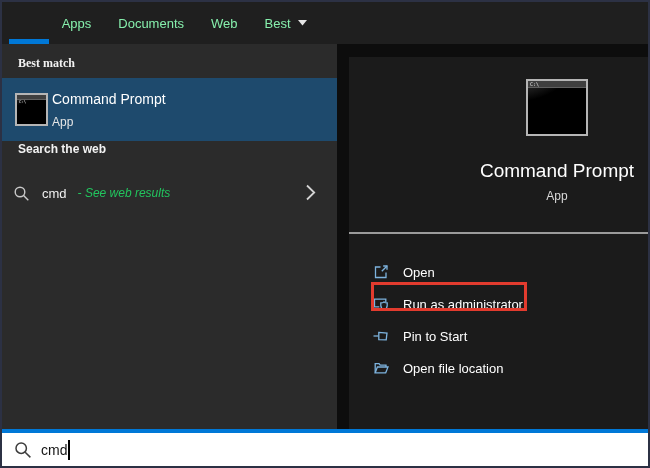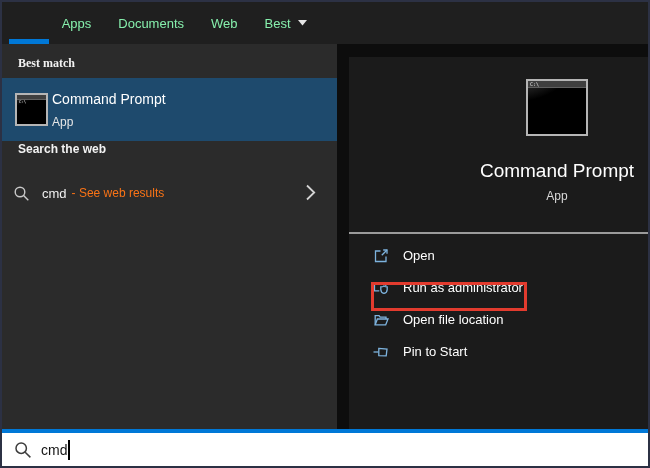--- a/index.html
+++ b/index.html
@@ -32,32 +32,32 @@
   .cmd-small{position:absolute;left:13px;top:15px;width:33px;height:33px;}
   .cmd-small .cmd-bar{height:4px;}
   .cmd-small .cmd-prompt{font-size:4px;top:5px;left:2px;}
   .cmd-big{position:absolute;left:177px;top:22px;width:62px;height:57px;}
   .cmd-big .cmd-bar{height:6px;}
   .cmd-big .cmd-prompt{font-size:5px;top:1px;left:2px;}
 
   .web-row{position:absolute;left:0;right:0;top:134px;height:30px;display:flex;align-items:center;cursor:default;}
   .web-row .mag{margin-left:11px;display:flex;}
   .web-row .q{margin-left:12px;font-size:13px;color:#f0f0f0;}
-  .web-row .suffix{margin-left:5px;font-size:12px;color:#f97316;}
+  .web-row .suffix{margin-left:11px;font-size:12px;color:#22c55e;font-style:italic;}
   .web-row .chev{position:absolute;right:21px;top:6px;display:flex;}
 
   
   .preview{position:absolute;left:347px;top:55px;width:299px;bottom:37px;background:#1b1b1b;}
   .preview-title{position:absolute;top:103px;left:0;width:416px;text-align:center;
                  font-size:19px;color:#ffffff;}
   .preview-sub{position:absolute;top:132px;left:0;width:416px;text-align:center;
                font-size:12px;color:#d9d9d9;}
   .divider{position:absolute;top:175px;left:0;width:100%;height:2px;background:#9b9b9b;}
   .actions{position:absolute;top:191px;left:0;right:0;}
-  .action-row{height:32px;display:flex;align-items:flex-start;cursor:default;}
+  .action-row{height:32px;display:flex;align-items:flex-end;cursor:default;}
   .action-row .aicon{margin-left:24px;width:17px;display:flex;}
   .action-row .alabel{margin-left:13px;font-size:13px;color:#ffffff;}
   .red-box{position:absolute;left:22px;top:225px;width:156px;height:29px;box-sizing:border-box;
            border:3px solid #e23b2e;pointer-events:none;}
 
   
   .searchbar{position:absolute;left:0;right:0;bottom:0;height:37px;box-sizing:border-box;
              background:#ffffff;border-top:4px solid #0078d7;display:flex;align-items:center;}
   .searchbar .mag{margin-left:12px;display:flex;}
   .searchbar .value{margin-left:9px;font-size:14px;color:#141414;}
@@ -144,35 +144,35 @@
             <path d="M12.8 6 V3.2 H1.5 V10.8 H6.3"></path>
             <path d="M11 5.9 c.9 .75 2.1 1 3.2 1 v2.5 c0 2 -1.3 3.4 -3.2 3.9 c-1.9 -.5 -3.2 -1.9 -3.2 -3.9 V6.9 c1.1 0 2.3 -.25 3.2 -1 z" fill="#1b1b1b"></path>
           </svg>
         </span>
         <span class="alabel">Run as administrator</span>
       </div>
 
       <div class="action-row">
         <span class="aicon">
           <svg width="16" height="16" viewBox="0 0 16 16" fill="none" stroke="#7db3de" stroke-width="1.3">
+            <line x1="0.5" y1="8" x2="5.5" y2="8"></line>
+            <polygon points="5.8,4.4 14,5.1 13.2,11.9 5.8,11.6"></polygon>
+          </svg>
+        </span>
+        <span class="alabel">Pin to Start</span>
+      </div>
+
+      <div class="action-row">
+        <span class="aicon">
+          <svg width="16" height="16" viewBox="0 0 16 16" fill="none" stroke="#7db3de" stroke-width="1.3">
             <path d="M2.2 12.8 V3.6 H6 L7.2 5.2 H13 V7"></path>
             <path d="M2.2 12.8 L4.4 7 H15 L12.7 12.8 Z"></path>
           </svg>
         </span>
         <span class="alabel">Open file location</span>
-      </div>
-
-      <div class="action-row">
-        <span class="aicon">
-          <svg width="16" height="16" viewBox="0 0 16 16" fill="none" stroke="#7db3de" stroke-width="1.3">
-            <line x1="0.5" y1="8" x2="5.5" y2="8"></line>
-            <polygon points="5.8,4.4 14,5.1 13.2,11.9 5.8,11.6"></polygon>
-          </svg>
-        </span>
-        <span class="alabel">Pin to Start</span>
       </div>
 
     </div>
 
     <div class="red-box"></div>
   </div>
 
   <div class="searchbar">
     <span class="mag">
       <svg width="18" height="18" viewBox="0 0 18 18" fill="none" stroke="#3c3c3c" stroke-width="1.5">

